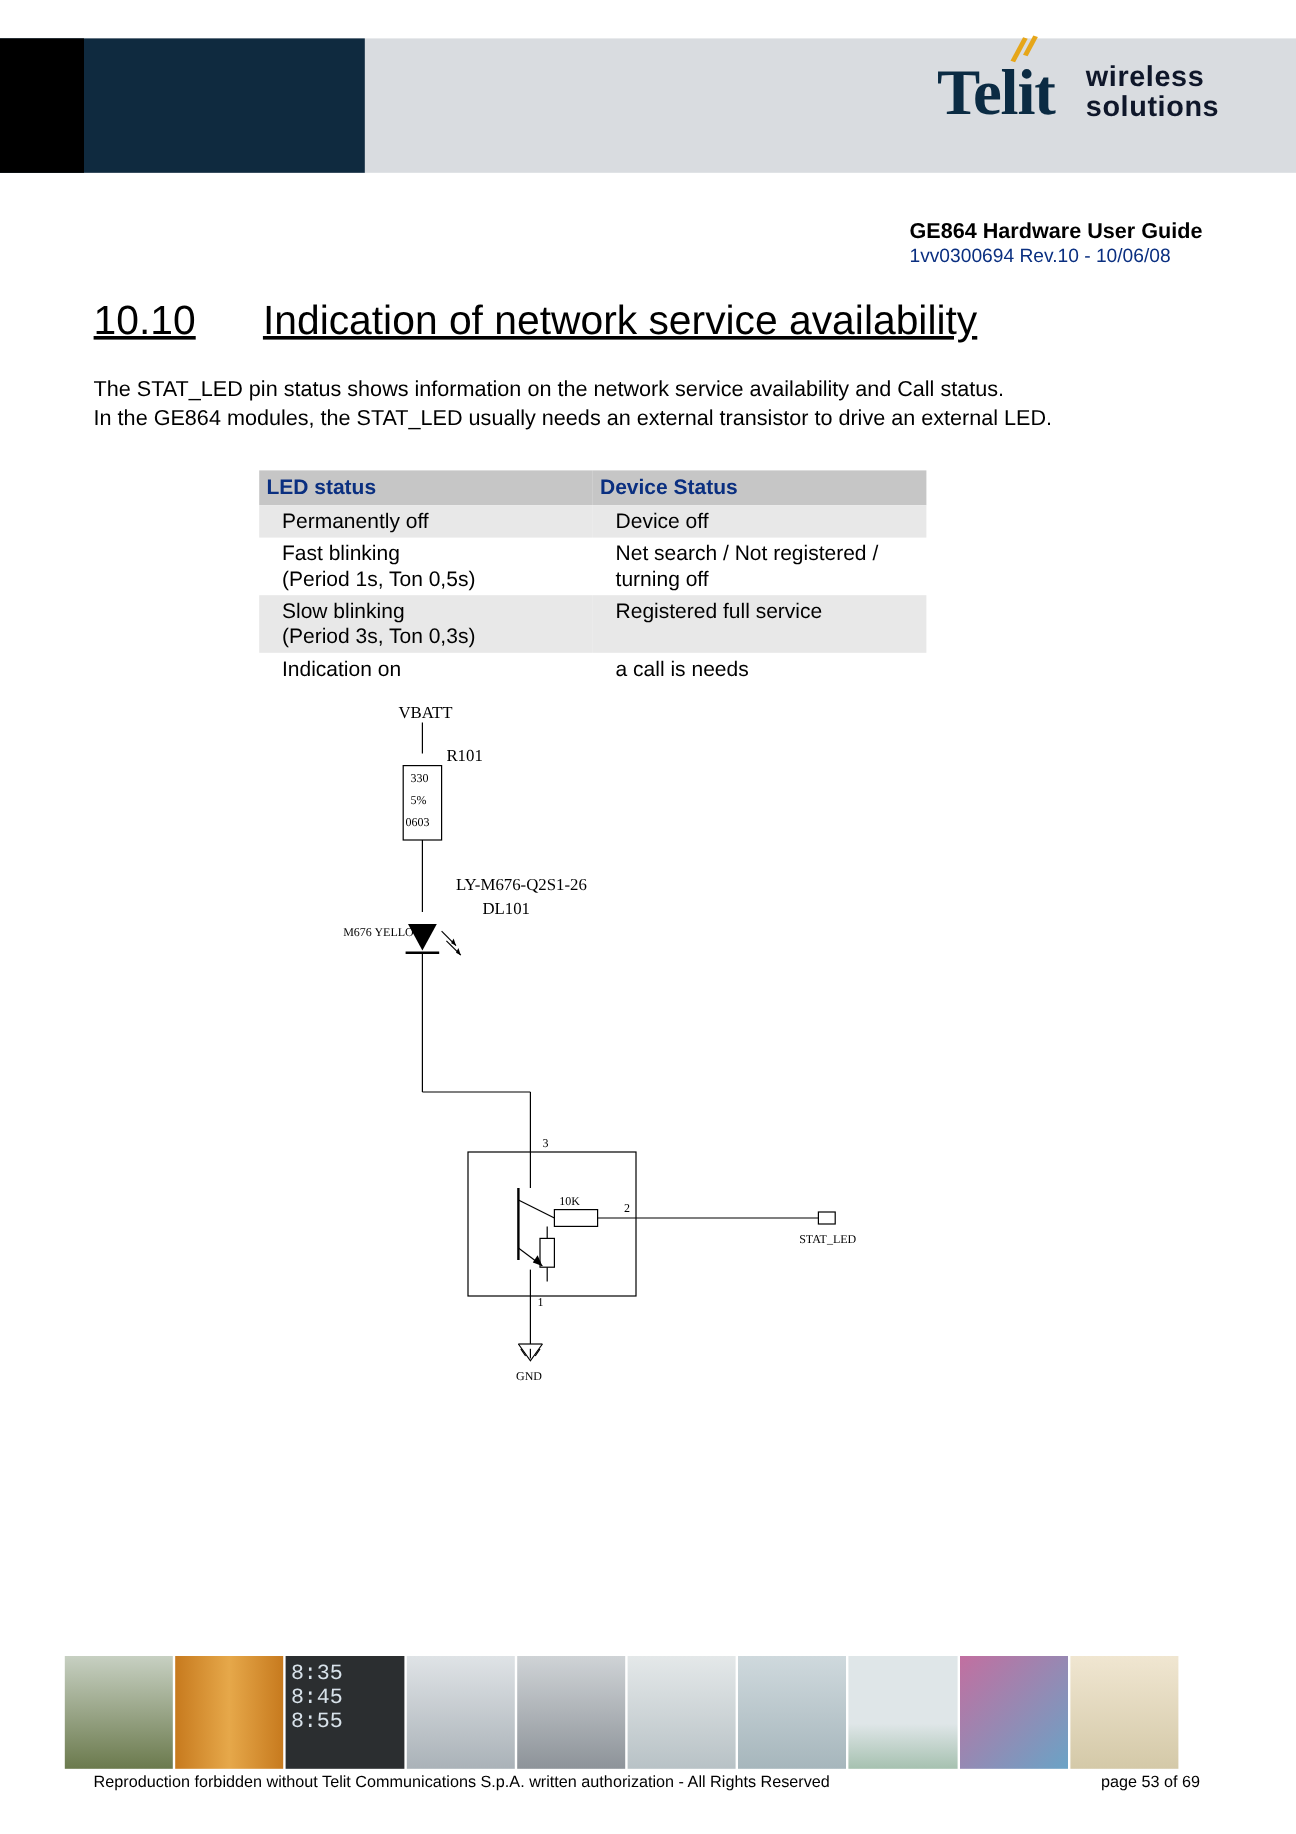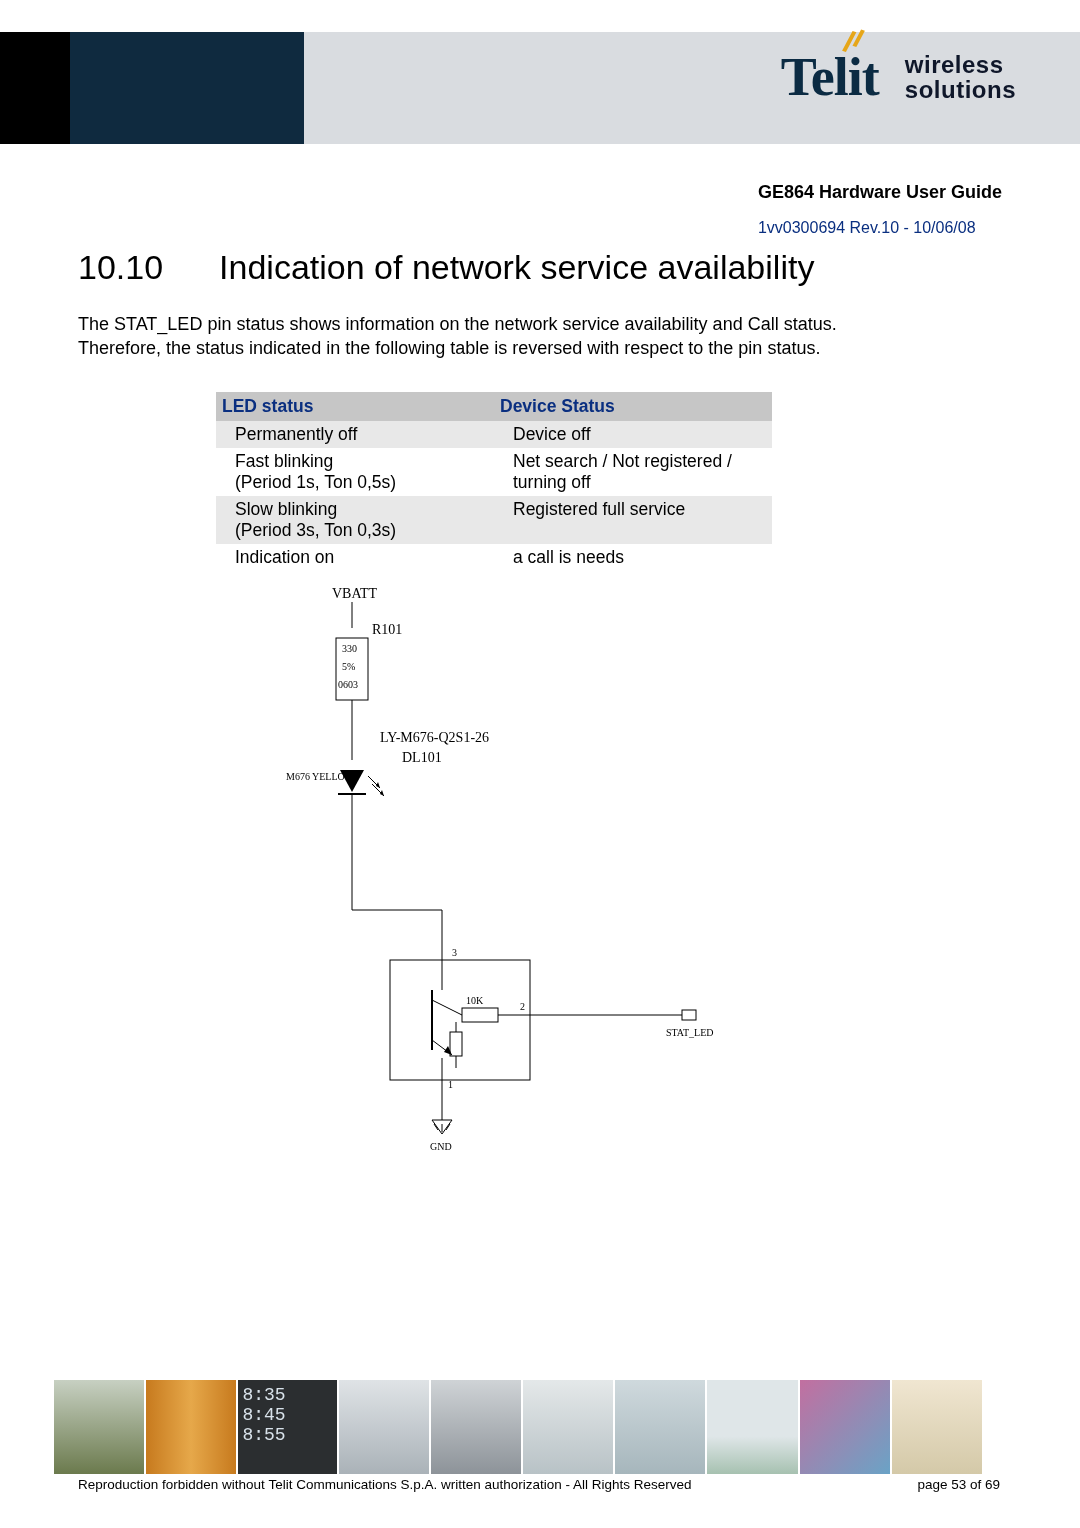--- a/index.html
+++ b/index.html
@@ -73,28 +73,29 @@
     line-height: 1.05;
     font-weight: 700;
     letter-spacing: 0.5px;
   }
   .doc-meta {
     position: absolute;
     top: 182px; right: 78px;
     text-align: left;
   }
   .doc-title { font-weight: bold; font-size: 18px; }
-  .doc-rev   { color: #0a2f80; font-size: 16px; margin-top:16px;}
+  .doc-rev   { color: #0a2f80; font-size: 16px; margin-top:2px;}
   .section-heading {
     position: absolute;
     top: 248px; left: 78px;
     font-size: 34px;
     font-weight: 400;
     display: flex;
     gap: 56px;
+    text-decoration: underline;
   }
   .body-text {
     position: absolute;
     top: 312px; left: 78px;
     width: 920px;
     font-size: 18px;
     line-height: 1.35;
   }
   .led-table {
     position: absolute;
@@ -177,21 +178,21 @@
   <div class="doc-rev">1vv0300694 Rev.10 - 10/06/08</div>
 </div>
 
 <h1 class="section-heading">
   <span>10.10</span>
   <span>Indication of network service availability</span>
 </h1>
 
 <div class="body-text">
   <div>The STAT_LED pin status shows information on the network service availability and Call status.</div>
-  <div>Therefore, the status indicated in the following table is reversed with respect to the pin status.</div>
+  <div>In the GE864 modules, the STAT_LED usually needs an external transistor to drive an external LED.</div>
 </div>
 
 <table class="led-table">
   <tbody>
       <tr>
     <th>LED status</th>
     <th>Device Status</th>
   </tr>
   <tr class="alt">
     <td>Permanently off</td>

